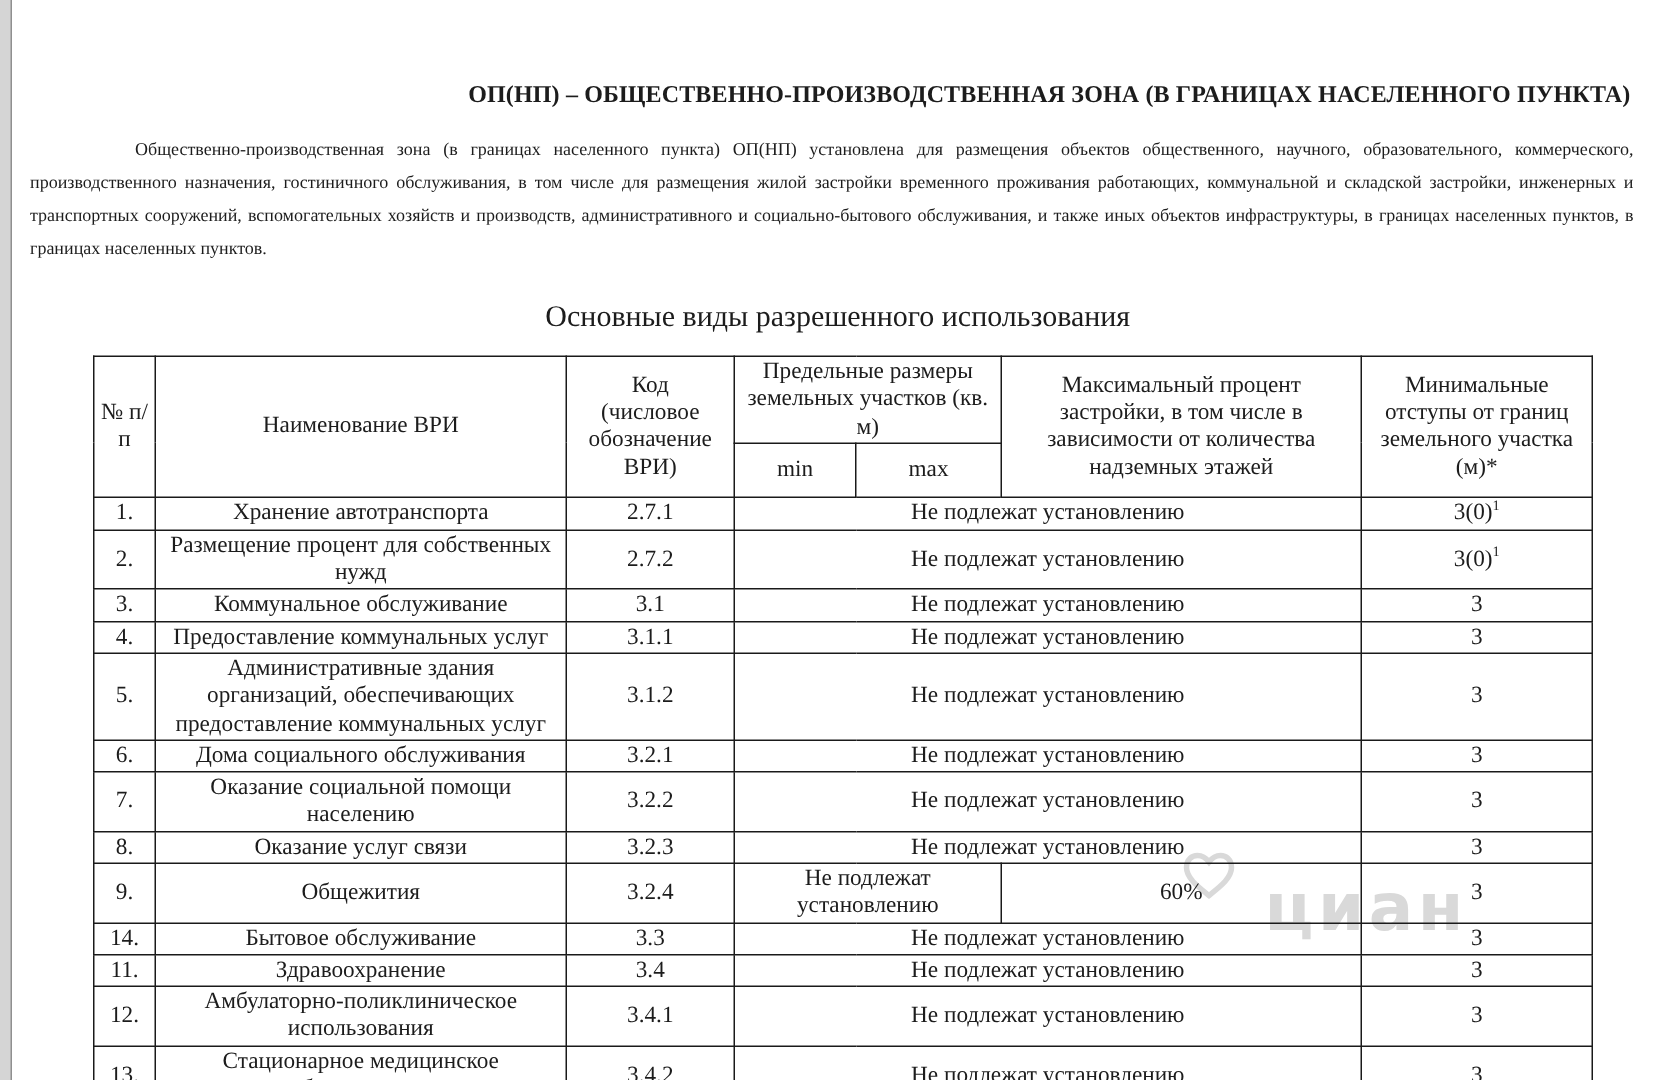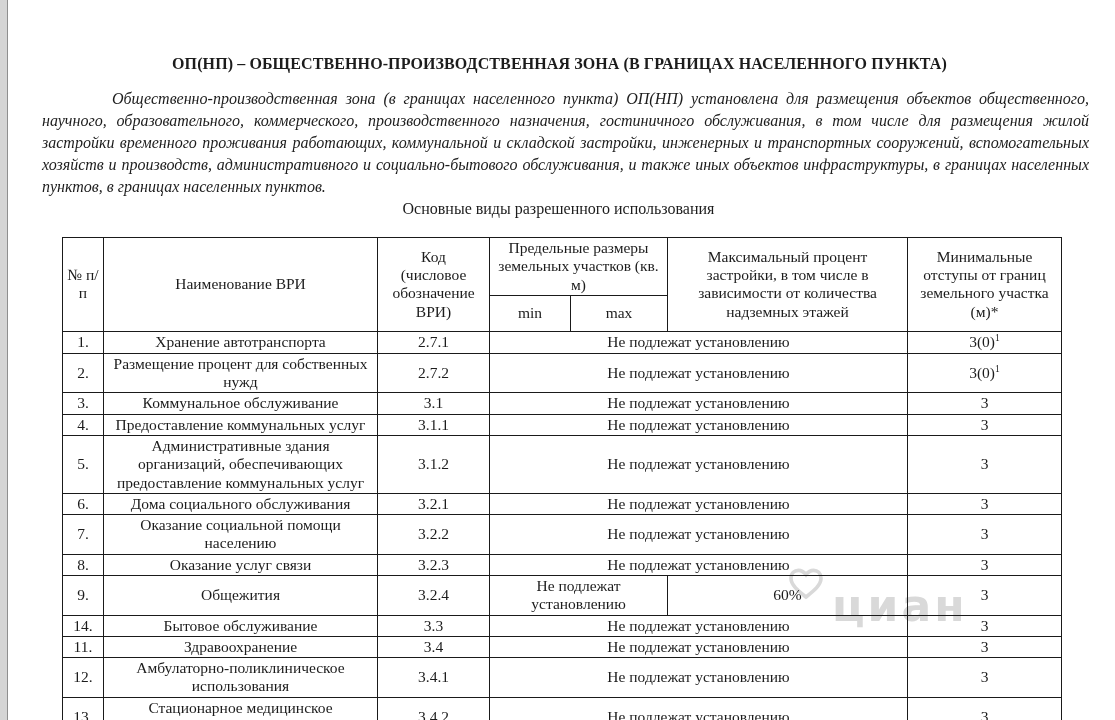--- a/index.html
+++ b/index.html
@@ -12,35 +12,35 @@
   }
   .edge-strip {
     position: absolute; left: 0; top: 0;
     width: 8px; height: 720px;
     background: #d5d5d5;
     border-right: 1px solid #8f8f8f;
     z-index: 3;
   }
   .doc-title {
     position: absolute; top: 55px; left: 32px; right: 28px;
-    text-align: center; font-weight: bold; font-size: 16px;
+    text-align: right; font-weight: bold; font-size: 16px;
     letter-spacing: 0.1px;
   }
   .intro {
-    position: absolute; top: 88px; left: 42px; right: 26px;
-    font-size: 16px; line-height: 22px;
-    text-align: justify; text-indent: 70px; font-style: italic;
+    position: absolute; top: 88px; left: 20px; right: 26px;
+    font-size: 12px; line-height: 22px;
+    text-align: justify; text-indent: 70px;
   }
   .table-caption {
     position: absolute; top: 200px; left: 30px; right: 28px;
-    text-align: center; font-size: 16px;
+    text-align: center; font-size: 20px;
   }
   .watermark {
     position: absolute; left: 786px; top: 562px;
-    display: flex; align-items: flex-start; gap: 6px;
+    display: flex; align-items: flex-start; gap: 17px;
     color: #d9d9d9; z-index: 0; user-select: none;
   }
   .watermark .wm-text {
     font-family: "DejaVu Sans", sans-serif;
     font-weight: bold; font-size: 44px; line-height: 1;
     letter-spacing: 3px; margin-top: 22px;
   }
   .watermark svg { display: block; }
   table.uses {
     position: absolute; left: 62px; top: 237px; width: 999px;

